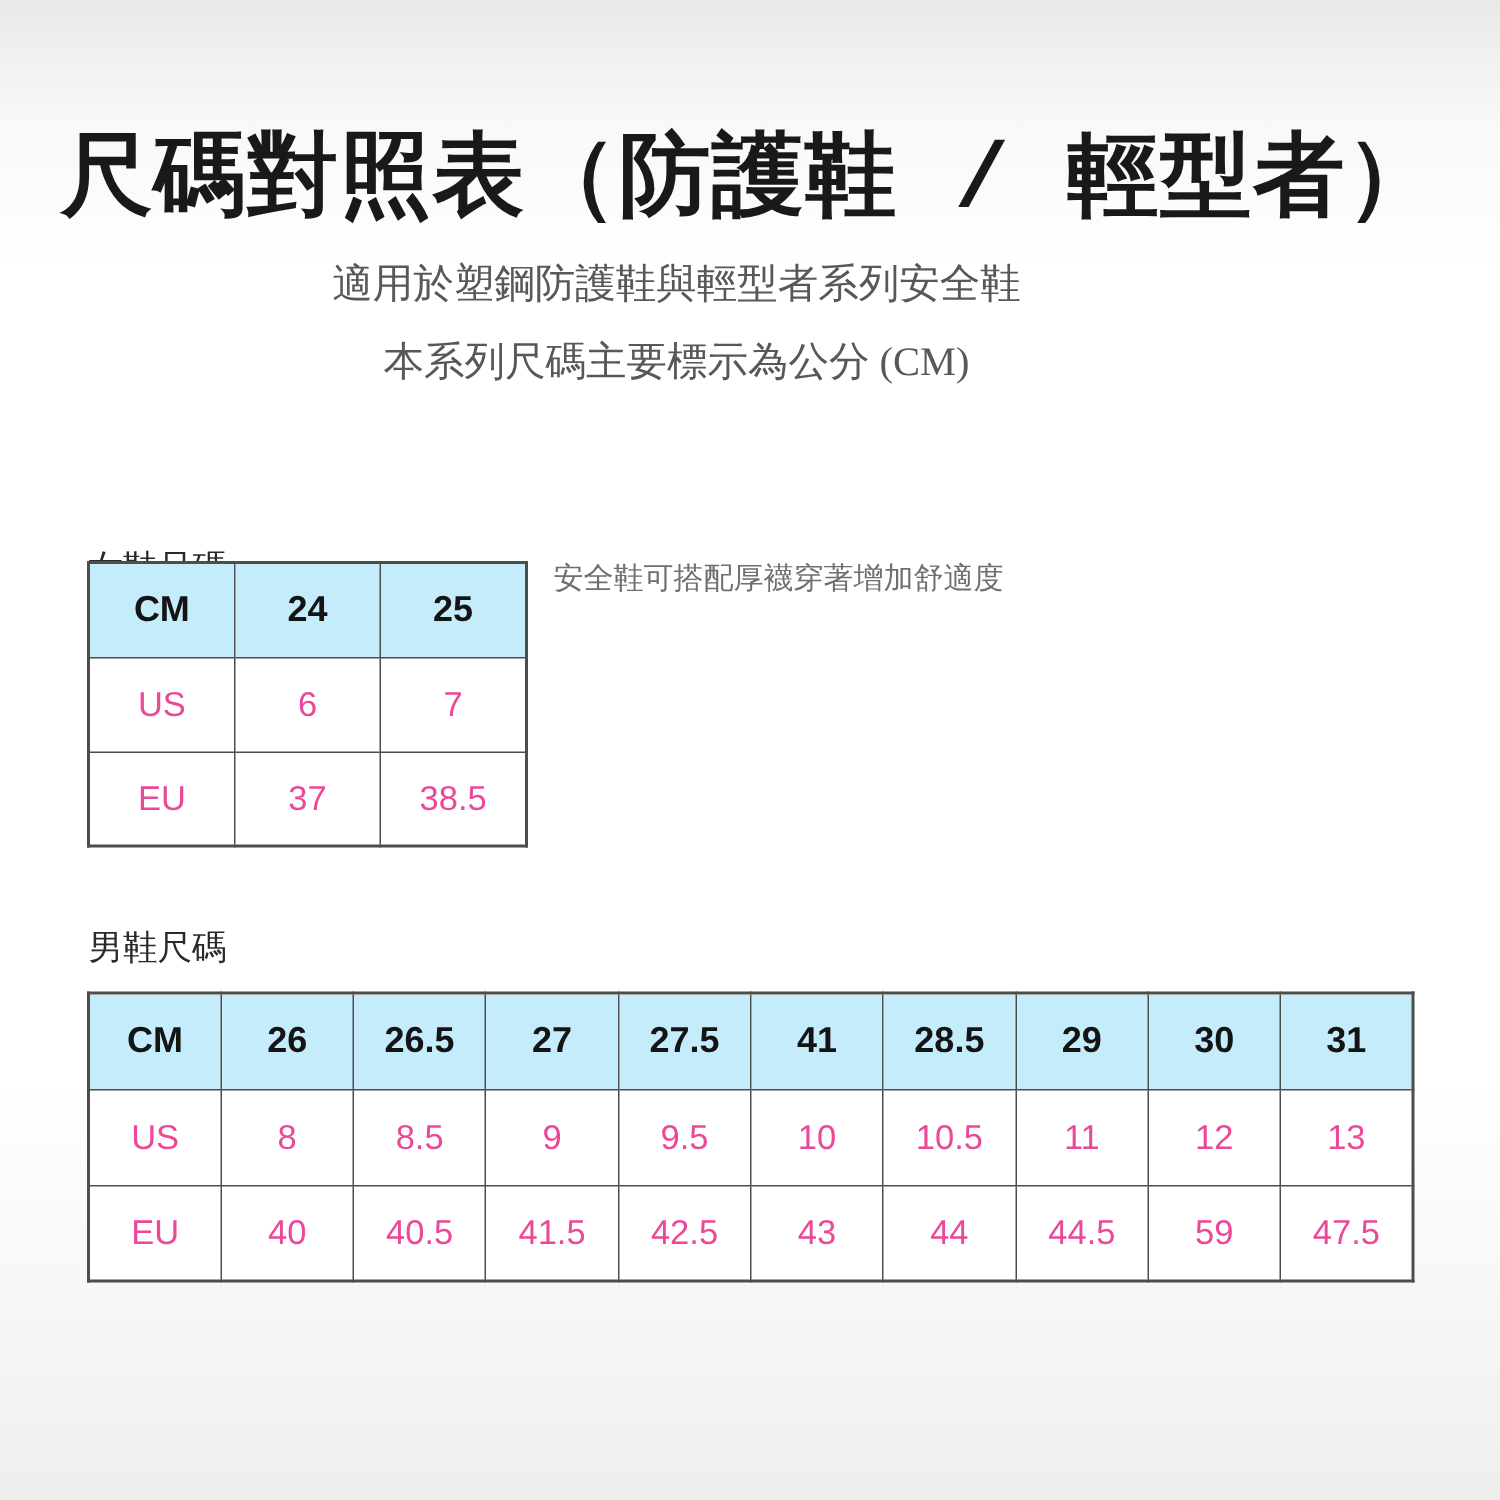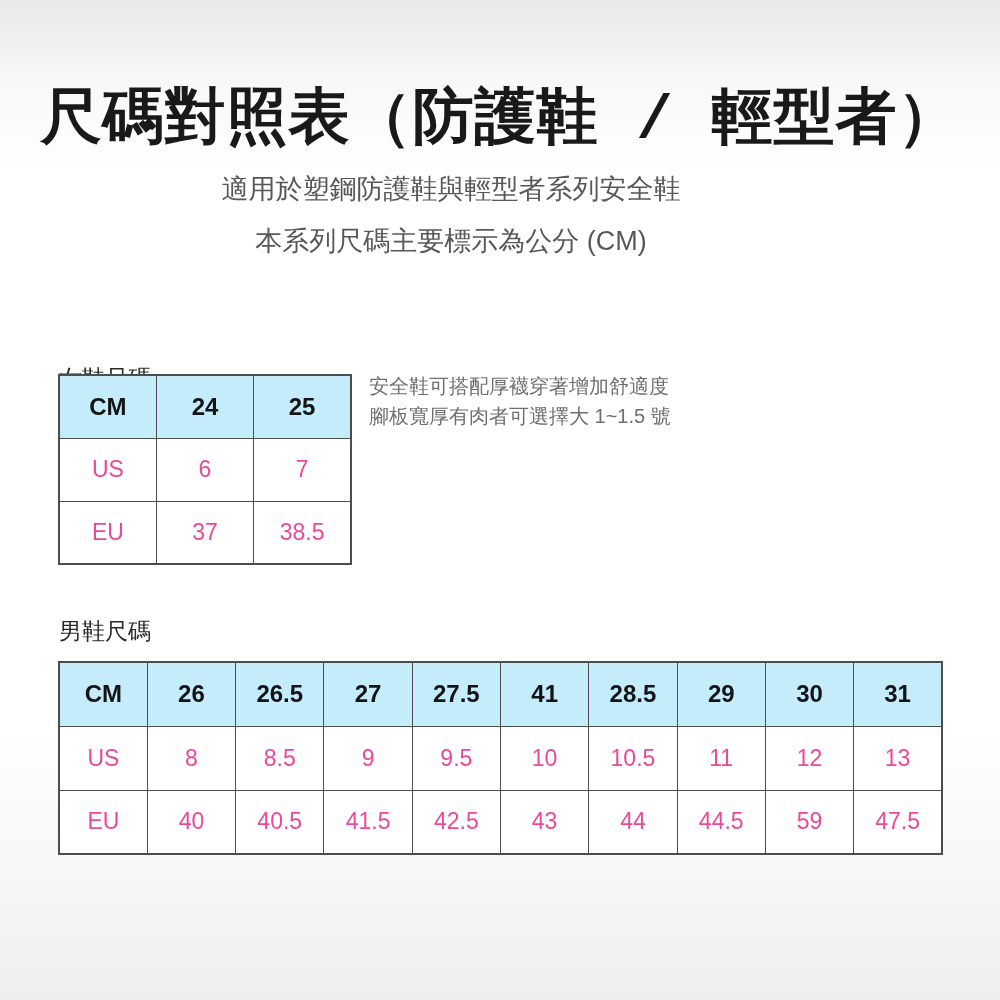--- a/index.html
+++ b/index.html
@@ -39,20 +39,21 @@
   }
   .subtitle {
     position: absolute;
     left: 0;
     width: 902px;
     text-align: center;
     font-size: 27px;
     font-weight: 400;
     color: #58585a;
     white-space: nowrap;
+    font-family: Liberation Serif, serif;
   }
   .subtitle-1 { top: 171px; }
   .subtitle-2 { top: 223px; }
   .section-label {
     position: absolute;
     left: 59px;
     font-size: 23px;
     font-weight: 400;
     color: #2a2a2a;
   }
@@ -132,21 +133,20 @@
       <tr>
         <td>EU</td>
         <td>37</td>
         <td>38.5</td>
       </tr>
     </tbody>
   </table>
 
   <div class="fit-note">
     <div>安全鞋可搭配厚襪穿著增加舒適度</div>
-    <div>腳板寬厚有肉者可選擇大 1~1.5 號</div>
   </div>
 
   <div class="section-label men-label">男鞋尺碼</div>
 
   <table class="size-table men-table">
     <tbody>
       <tr>
         <th>CM</th>
         <th>26</th>
         <th>26.5</th>

